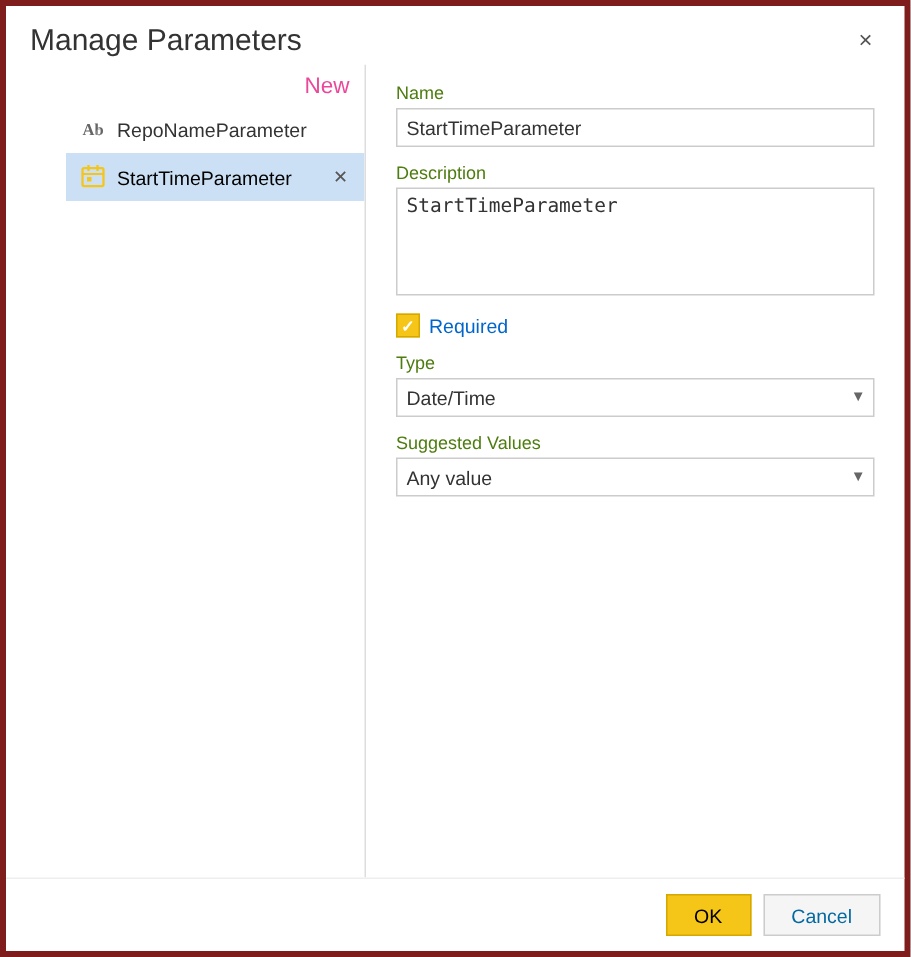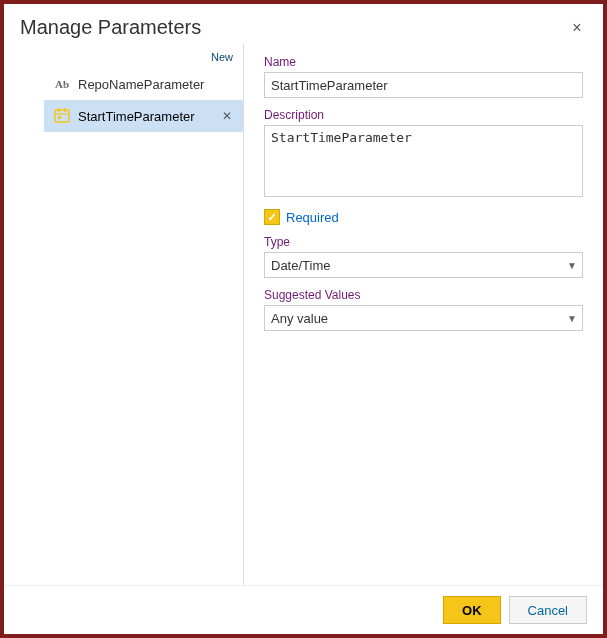--- a/index.html
+++ b/index.html
@@ -54,23 +54,23 @@
       border-right: 1px solid #ddd;
       display: flex;
       flex-direction: column;
       padding-top: 4px;
     }
     .new-link-row {
       text-align: right;
       padding: 2px 10px 4px 0;
     }
     .new-link {
-      color: #0c4a6e;
-      cursor: pointer;
-      font-size: 11px;
+      color: #ec4899;
+      cursor: pointer;
+      font-size: 15px;
       text-decoration: none;
     }
     .param-list {
       list-style: none;
       flex: 1;
       overflow-y: auto;
       margin-left: 40px;
     }
     .param-item {
       display: flex;
@@ -118,21 +118,21 @@
     .right-panel {
       flex: 1;
       padding: 12px 20px;
       overflow-y: auto;
       display: flex;
       flex-direction: column;
       gap: 10px;
     }
     .field-label {
       font-size: 12px;
-      color: #701a75;
+      color: #4d7c0f;
       margin-bottom: 3px;
       font-weight: 400;
     }
     .text-input {
       width: 100%;
       padding: 4px 6px;
       border: 1px solid #ccc;
       font-size: 13px;
       color: #333;
       outline: none;
@@ -219,21 +219,21 @@
       cursor: pointer;
       border: 1px solid #ccc;
       background: #f5f5f5;
       color: #0369a1;
       height: 28px;
     }
     .btn-ok {
       background: #f5c518;
       border: 1px solid #d4a800;
       color: #000;
-      font-weight: 700;
+      font-weight: 400;
     }
   </style>
 </head>
 <body>
 
 <div class="dialog">
 
   <div class="title-bar">
     <span class="title-bar-title">Manage Parameters</span>
     <span class="close-btn">×</span>

